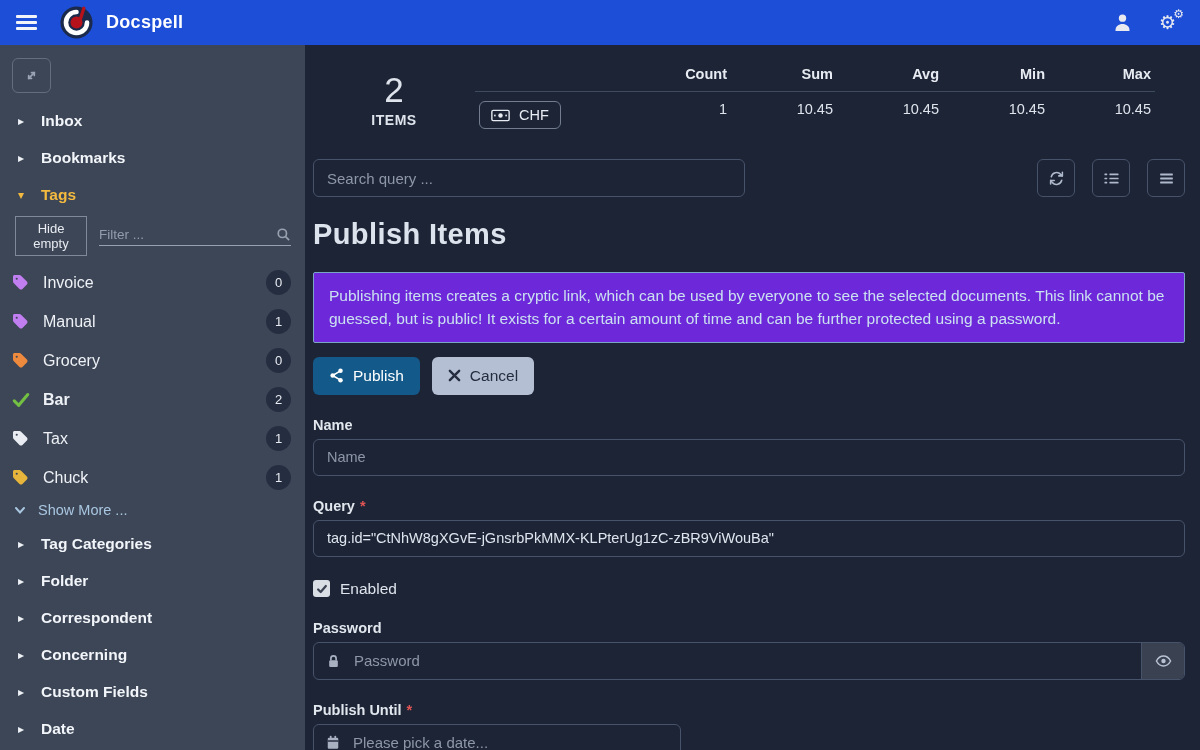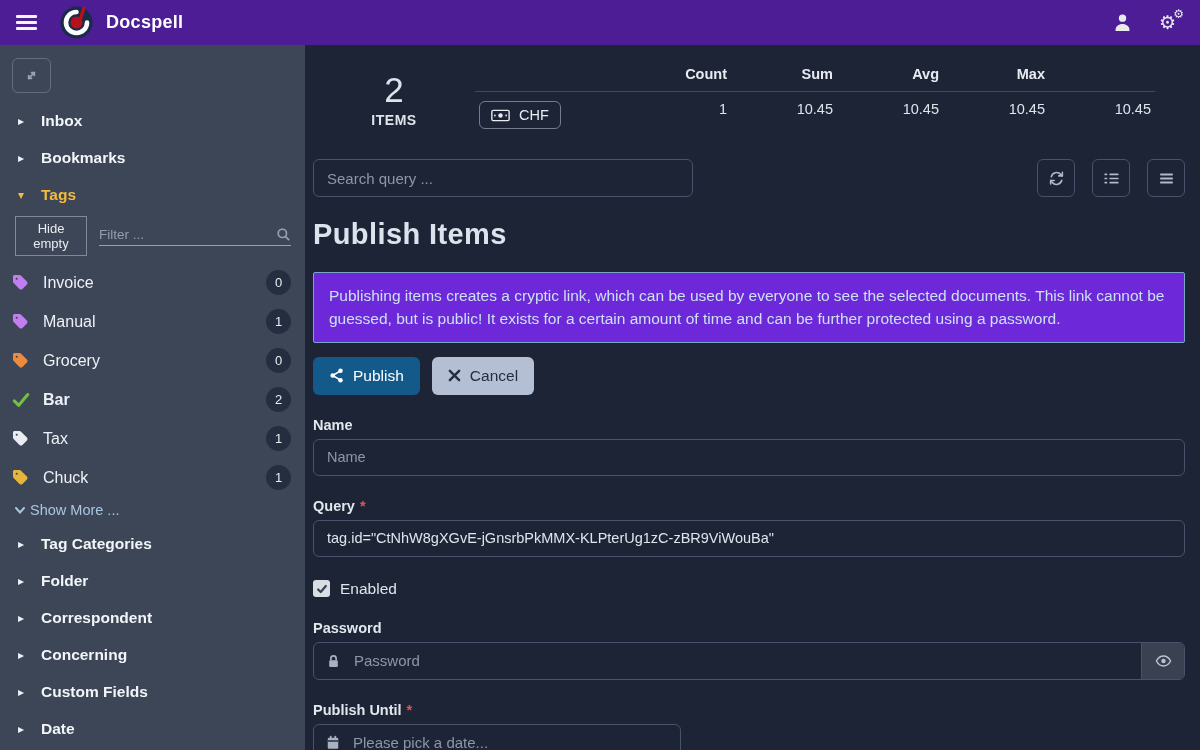--- a/index.html
+++ b/index.html
@@ -1,20 +1,20 @@
 <!DOCTYPE html>
 <html><head>
 <meta charset="utf-8">
 <style>
   *{margin:0;padding:0;box-sizing:border-box;}
   html,body{width:1200px;height:750px;overflow:hidden;}
   body{font-family:"Liberation Sans",sans-serif;background:#1c2436;color:#e8ecf2;}
 
   
-  .navbar{height:45px;background:#4c1d95;display:flex;align-items:center;padding:0 16px;gap:13px;}
+  .navbar{height:45px;background:#1d4ed8;display:flex;align-items:center;padding:0 16px;gap:13px;}
   .hamburger{width:21px;height:15px;display:flex;flex-direction:column;justify-content:space-between;cursor:pointer;margin-right:10px;}
   .hamburger span{height:3px;background:#f2f4f8;border-radius:1px;}
   .logo{width:33px;height:33px;display:block;}
   .nav-title{font-size:18px;font-weight:bold;color:#ffffff;letter-spacing:.3px;}
   .nav-right{margin-left:auto;display:flex;align-items:center;gap:26px;padding-right:8px;}
   .gears{position:relative;font-family:"DejaVu Sans",sans-serif;font-size:19px;color:#e8eaf0;line-height:1;cursor:pointer;}
   .gear-small{position:absolute;font-size:12px;right:-8px;top:-5px;}
 
   
   .content{display:flex;height:705px;}
@@ -29,37 +29,37 @@
   .snav.tags-head .caret{color:#f3ba3f;}
   .tag-controls{display:flex;align-items:center;gap:12px;padding:2px 14px 8px 15px;}
   .hide-empty{border:1px solid #808999;border-radius:0;background:transparent;color:#e8ebf1;font-size:13px;padding:4px 9px;cursor:pointer;font-family:inherit;}
   .filter-wrap{flex:1;display:flex;align-items:center;border-bottom:1px solid #99a1b0;padding-bottom:3px;}
   .filter-wrap input{flex:1;background:transparent;border:none;outline:none;color:#e6e9ef;font-size:13.5px;font-family:inherit;min-width:0;}
   .filter-wrap input::placeholder{color:#939cac;}
   .tag-row{display:flex;align-items:center;gap:13px;padding:6px 14px 6px 12px;font-size:16px;color:#eef1f6;cursor:pointer;margin-bottom:2px;}
   .tag-row.selected .tag-name{font-weight:bold;}
   .tag-ic{width:18px;display:flex;align-items:center;justify-content:center;flex:none;}
   .tag-count{margin-left:auto;width:25px;height:25px;border-radius:50%;background:#252e40;color:#e8ebf1;font-size:13px;display:flex;align-items:center;justify-content:center;}
-  .show-more{display:flex;align-items:center;gap:4px;padding:4px 16px 8px 14px;color:#a9c6e1;font-size:14.5px;cursor:pointer;}
+  .show-more{display:flex;align-items:center;gap:12px;padding:4px 16px 8px 14px;color:#a9c6e1;font-size:14.5px;cursor:pointer;}
 
   
   .stats-row{display:flex;align-items:stretch;margin-top:2px;}
   .items-stat{width:162px;flex:none;display:flex;flex-direction:column;align-items:center;justify-content:center;padding-top:4px;}
   .items-count{font-size:35px;color:#dfe4ec;line-height:1.1;}
   .items-label{font-size:14px;font-weight:bold;color:#dfe4ec;letter-spacing:.5px;margin-top:2px;}
   .stats-table{flex:1;display:grid;grid-template-columns:150px repeat(5,1fr);padding-right:30px;align-content:start;}
   .sc{padding:9px 4px;font-size:14.5px;}
   .sh{font-weight:bold;text-align:right;color:#e8ecf2;}
   .sv{text-align:right;color:#dfe4ec;}
   .stats-divider{grid-column:1/-1;border-bottom:1px solid #3e4a5d;}
   .chf-badge{display:inline-flex;align-items:center;gap:9px;border:1px solid #727d90;border-radius:6px;padding:5px 11px;font-size:14.5px;color:#e8ecf2;cursor:pointer;background:transparent;}
 
   
   .search-row{display:flex;align-items:center;margin-top:21px;}
-  .search-input{width:380px;height:38px;background:transparent;border:1px solid #46536a;border-radius:6px;padding:0 13px;font-size:15px;color:#e6eaf0;font-family:inherit;outline:none;}
+  .search-input{width:432px;height:38px;background:transparent;border:1px solid #46536a;border-radius:6px;padding:0 13px;font-size:15px;color:#e6eaf0;font-family:inherit;outline:none;}
   .search-input::placeholder{color:#8e97a8;}
   .tool-btns{margin-left:auto;display:flex;gap:17px;}
   .tool-btn{width:38px;height:38px;border:1px solid #46536a;border-radius:6px;background:transparent;color:#aeb9cb;display:flex;align-items:center;justify-content:center;cursor:pointer;}
 
   
   h1.page-title{font-size:29px;font-weight:bold;color:#dde3ec;margin:21px 0 0 0;letter-spacing:.4px;}
   .info-box{margin-top:21px;border:1px solid #7aa5c5;background:#6d28d9;border-radius:2px;color:#cbe0f0;font-size:15.5px;line-height:1.5;padding:11px 15px;}
   .btn-row{margin-top:14px;display:flex;gap:12px;}
   .btn{display:inline-flex;align-items:center;gap:9px;border:none;border-radius:6px;padding:0 16px;height:38px;font-size:15.5px;font-family:inherit;cursor:pointer;}
   .btn-publish{background:#13598a;color:#ffffff;}
@@ -242,20 +242,21 @@
     <div class="stats-row">
       <div class="items-stat">
         <div class="items-count">2</div>
         <div class="items-label">ITEMS</div>
       </div>
       <div class="stats-table" id="stats-table">
           <div class="sc"></div>
           <div class="sc sh">Count</div>
           <div class="sc sh">Sum</div>
           <div class="sc sh">Avg</div>
+          <div class="sc sh">Min</div>
           <div class="sc sh">Max</div>
           <div class="stats-divider"></div>
           <div class="sc"><span class="chf-badge">
               <svg width="19" height="13" viewBox="0 0 22 14">
                 <rect x="1" y="1" width="20" height="12" rx="1.6" fill="none" stroke="currentColor" stroke-width="1.6"></rect>
                 <circle cx="11" cy="7" r="2.6" fill="currentColor"></circle>
                 <rect x="3.6" y="6" width="1.8" height="2" fill="currentColor"></rect>
                 <rect x="16.6" y="6" width="1.8" height="2" fill="currentColor"></rect>
               </svg>
               <span>CHF</span>

